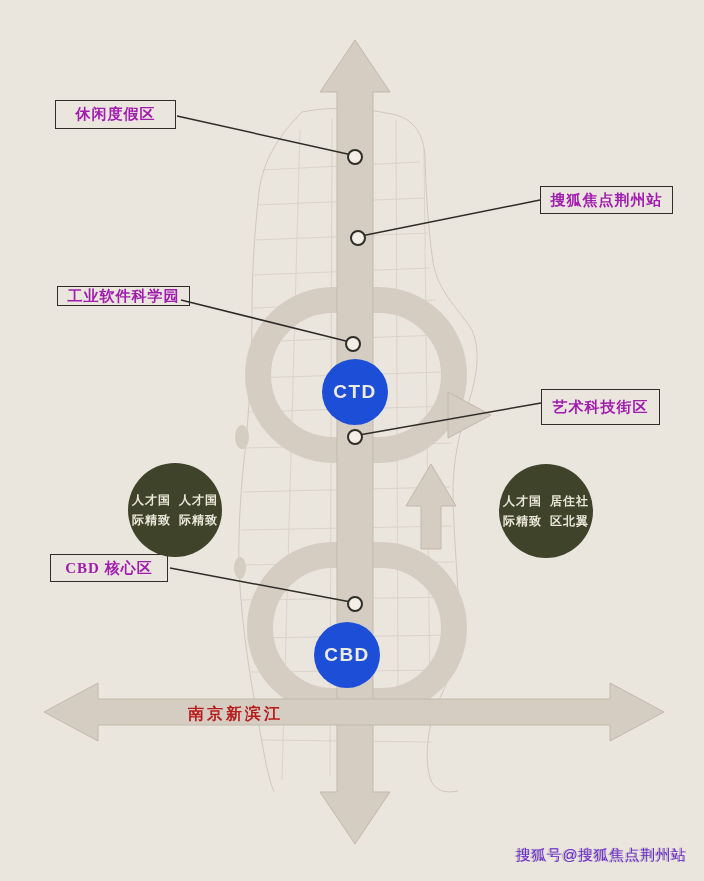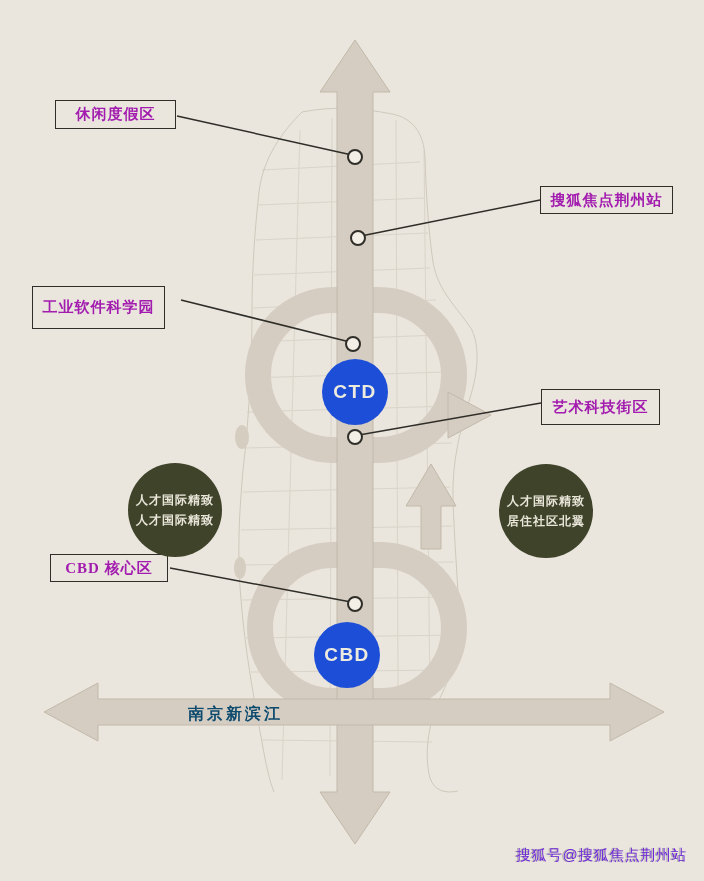--- a/index.html
+++ b/index.html
@@ -12,25 +12,25 @@
     border:1.5px solid #2e2d27; color:#a21caf; font-size:15px; font-weight:700;
     letter-spacing:1px; background:transparent; white-space:nowrap;
   }
   .node {
     position:absolute; border-radius:50%; background:#1d4ed8; color:#edeade;
     display:flex; align-items:center; justify-content:center;
     font-weight:700; font-size:19px; letter-spacing:1.5px;
   }
   .community {
     position:absolute; border-radius:50%; background:#3f432a; color:#e9e6d9;
-    display:flex; flex-direction:column; align-items:center; justify-content:center;
+    display:flex; flex-direction:row; align-items:center; justify-content:center;
     font-size:12px; font-weight:600; letter-spacing:1px; line-height:1.7; text-align:center;
   }
   .axis-label {
-    position:absolute; color:#0c4a6e; font-size:16px; font-weight:700;
+    position:absolute; color:#b91c1c; font-size:16px; font-weight:700;
     letter-spacing:3px; white-space:nowrap;
   }
   .watermark {
     position:absolute; color:#6d28d9; font-size:15px; letter-spacing:0.5px;
     text-shadow:-1.5px 0 0 rgba(110,110,110,0.45); white-space:nowrap;
   }
 </style>
 </head>
 <body>
 
@@ -92,21 +92,21 @@
       <circle cx="355" cy="157" r="7"></circle>
       <circle cx="358" cy="238" r="7"></circle>
       <circle cx="353" cy="344" r="7"></circle>
       <circle cx="355" cy="437" r="7"></circle>
       <circle cx="355" cy="604" r="7"></circle>
     </g>
   </svg>
 
   <div class="callout" style="left:55px;  top:100px; width:121px; height:29px;">休闲度假区</div>
   <div class="callout" style="left:540px; top:186px; width:133px; height:28px;">搜狐焦点荆州站</div>
-  <div class="callout" style="left:32px;  top:286px; width:133px; height:43px;">工业软件科学园</div>
+  <div class="callout" style="left:57px;  top:286px; width:133px; height:20px;">工业软件科学园</div>
   <div class="callout" style="left:541px; top:389px; width:119px; height:36px;">艺术科技街区</div>
   <div class="callout" style="left:50px;  top:554px; width:118px; height:28px;font-family:Liberation Serif, serif;">CBD 核心区</div>
 
   <div class="node" style="left:322px; top:359px; width:66px; height:66px;">CTD</div>
   <div class="node" style="left:314px; top:622px; width:66px; height:66px;">CBD</div>
 
   <div class="community" style="left:128px; top:463px; width:94px; height:94px;">
     <div>人才国际精致</div>
     <div>人才国际精致</div>
   </div>

